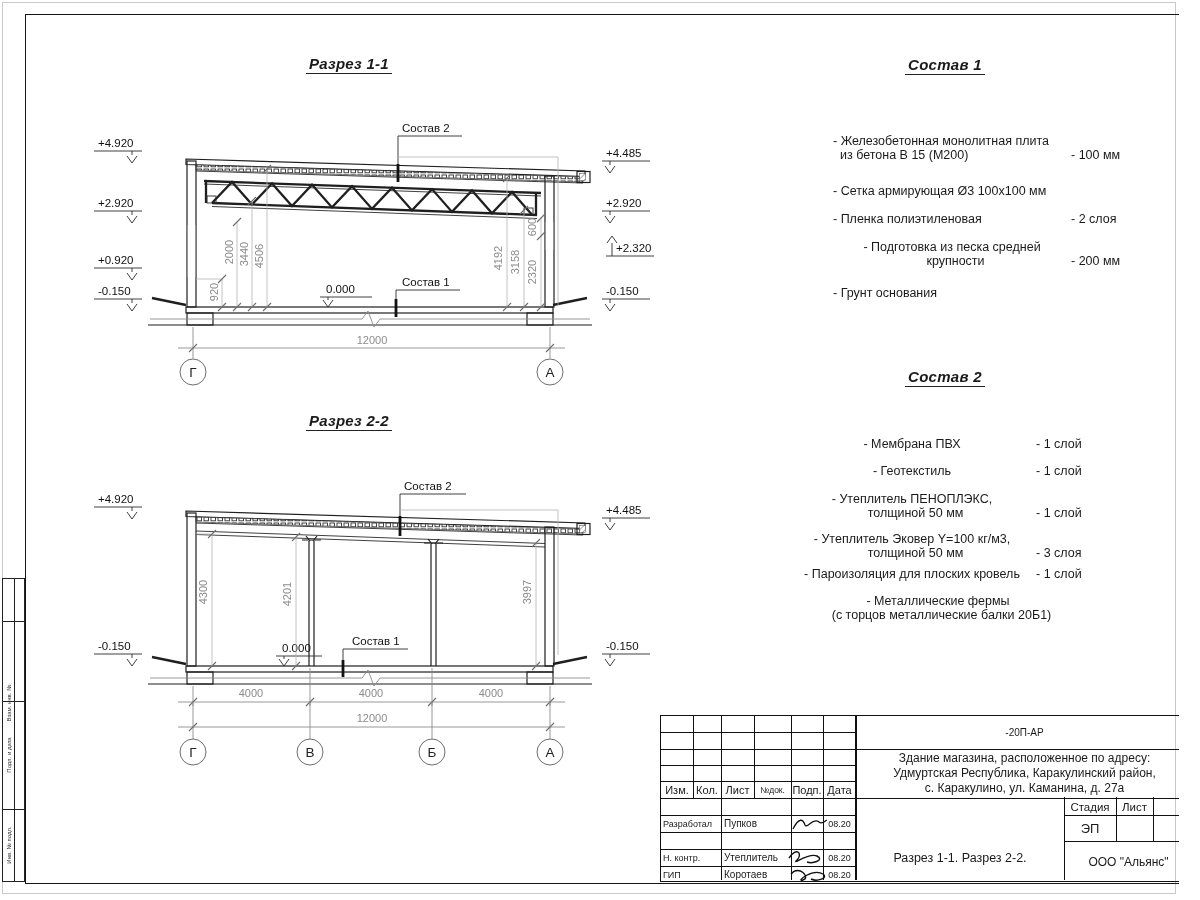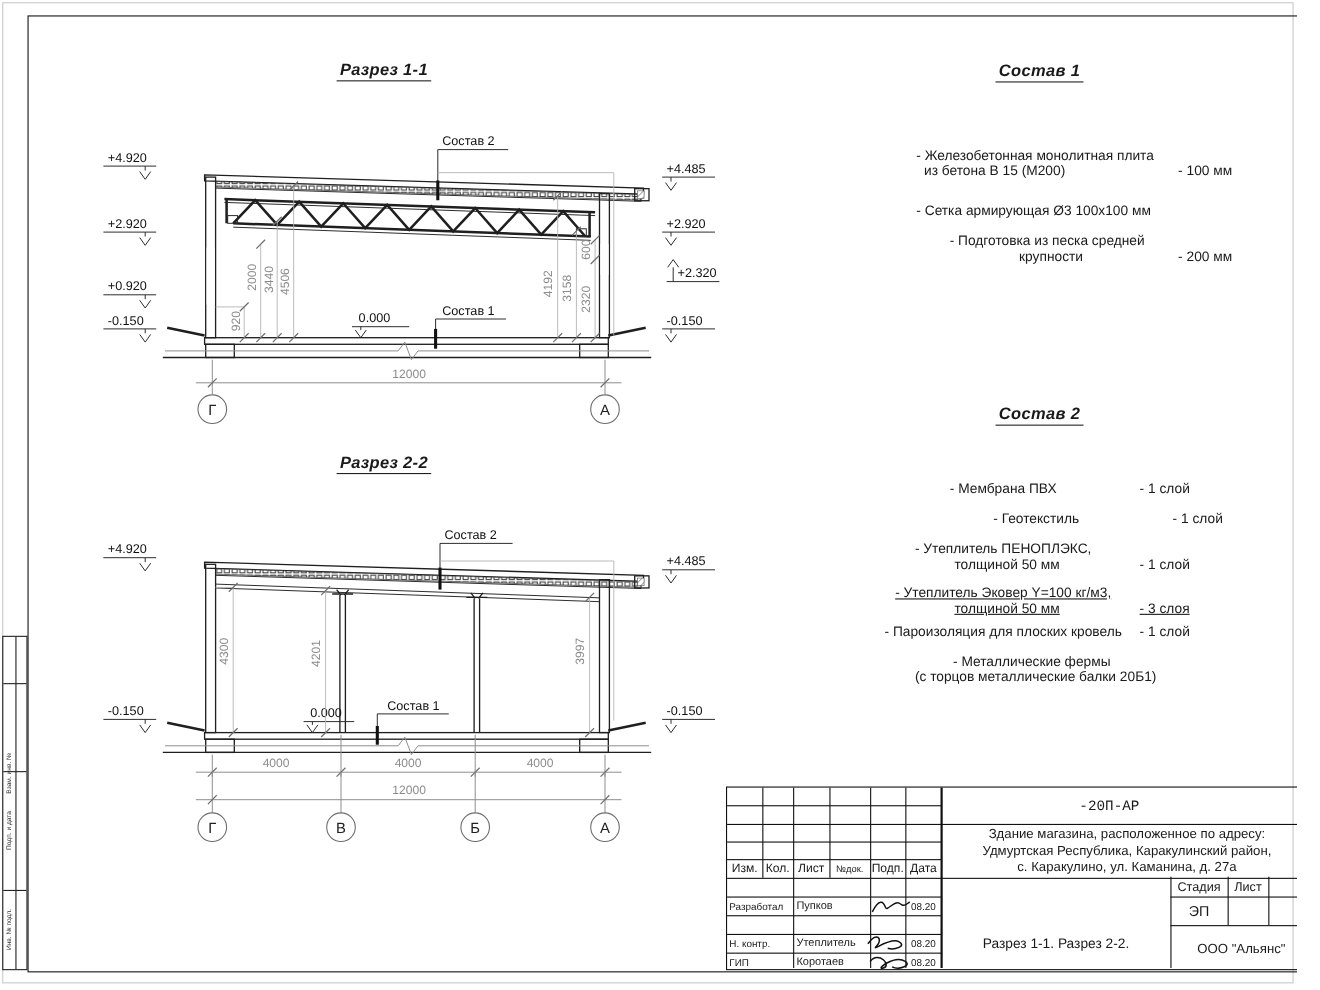--- a/index.html
+++ b/index.html
@@ -277,46 +277,53 @@
       <div class="cname">
           <div>- Железобетонная  монолитная плита</div>
           <div style="padding-left:7px;">из бетона В 15 (М200)</div>
         </div>
       <div class="cval">- 100 мм</div>
     </div>
     <div class="citem" style="margin-bottom:14px;">
       <div class="cname" style="width:300px;">- Сетка армирующая Ø3 100х100 мм</div>
       <div class="cval"></div>
     </div>
+    <div class="citem" style="margin-bottom:14px;">
+      <div class="cname">- Пленка полиэтиленовая</div>
+      <div class="cval">-  2 слоя</div>
+    </div>
     <div class="citem" style="margin-bottom:18px;text-align:center;">
       <div class="cname">
           <div>- Подготовка из песка средней</div>
           <div style="padding-left:7px;">крупности</div>
         </div>
       <div class="cval">- 200 мм</div>
     </div>
+    <div class="citem">
+      <div class="cname">- Грунт основания</div>
+    </div>
   </div>
 
   <div class="clist" style="left:788px;top:437px;text-align:center;">
     <div class="citem" style="margin-bottom:13px;">
       <div class="cname" style="width:248px;">- Мембрана ПВХ</div>
       <div class="cval">- 1 слой</div>
     </div>
     <div class="citem" style="margin-bottom:14px;">
-      <div class="cname" style="width:248px;margin-left:30px;">- Геотекстиль</div>
+      <div class="cname" style="width:248px;">- Геотекстиль</div>
       <div class="cval">- 1 слой</div>
     </div>
     <div class="citem" style="margin-bottom:12px;">
       <div class="cname" style="width:248px;">
           <div>- Утеплитель ПЕНОПЛЭКС,</div>
           <div style="padding-left:7px;">толщиной 50 мм</div>
         </div>
       <div class="cval">- 1 слой</div>
     </div>
-    <div class="citem" style="margin-bottom:7px;text-decoration:underline;">
+    <div class="citem" style="margin-bottom:7px;">
       <div class="cname" style="width:248px;">
           <div>- Утеплитель Эковер Y=100 кг/м3,</div>
           <div style="padding-left:7px;">толщиной 50 мм</div>
         </div>
       <div class="cval">- 3 слоя</div>
     </div>
     <div class="citem" style="margin-bottom:13px;">
       <div class="cname" style="width:248px;">- Пароизоляция для плоских кровель</div>
       <div class="cval">- 1 слой</div>
     </div>
@@ -364,21 +371,21 @@
     <div class="cell left" style="left:2px;top:99px;width:58px;height:17px;font-size:9px;">Разработал</div>
     <div class="cell left" style="left:63px;top:99px;width:66px;height:17px;font-size:10px;">Пупков</div>
     <div class="cell" style="left:162px;top:99px;width:33px;height:17px;font-size:9px;">08.20</div>
     <div class="cell left" style="left:2px;top:133px;width:58px;height:17px;font-size:9px;">Н. контр.</div>
     <div class="cell left" style="left:63px;top:133px;width:66px;height:17px;font-size:10px;">Утеплитель</div>
     <div class="cell" style="left:162px;top:133px;width:33px;height:17px;font-size:9px;">08.20</div>
     <div class="cell left" style="left:2px;top:150px;width:58px;height:17px;font-size:9px;">ГИП</div>
     <div class="cell left" style="left:63px;top:150px;width:66px;height:17px;font-size:10px;">Коротаев</div>
     <div class="cell" style="left:162px;top:150px;width:33px;height:17px;font-size:9px;">08.20</div>
 
-    <div class="cell" style="left:179px;top:0;width:337px;height:33px;font-size:13px;font-family:Liberation Mono, monospace;">-20П-АР</div>
+    <div class="cell" style="left:195px;top:0;width:337px;height:33px;font-size:10px;">-20П-АР</div>
     <div class="cell" style="left:195px;top:33px;width:337px;height:49px;font-size:12px;line-height:15px;flex-direction:column;">
       <div>Здание магазина, расположенное по адресу:</div>
       <div>Удмуртская Республика, Каракулинский район,</div>
       <div>с. Каракулино, ул. Каманина, д. 27а</div>
     </div>
     <div class="cell" style="left:403px;top:82px;width:52px;height:17px;font-size:11.5px;">Стадия</div>
     <div class="cell" style="left:455px;top:82px;width:37px;height:17px;font-size:11.5px;">Лист</div>
     <div class="cell" style="left:492px;top:82px;width:40px;height:17px;font-size:11.5px;padding-left:40px;">Листов</div>
     <div class="cell" style="left:403px;top:99px;width:52px;height:26px;font-size:13px;">ЭП</div>
     <div class="cell" style="left:195px;top:116px;width:208px;height:51px;font-size:12.5px;">Разрез 1-1. Разрез 2-2.</div>

